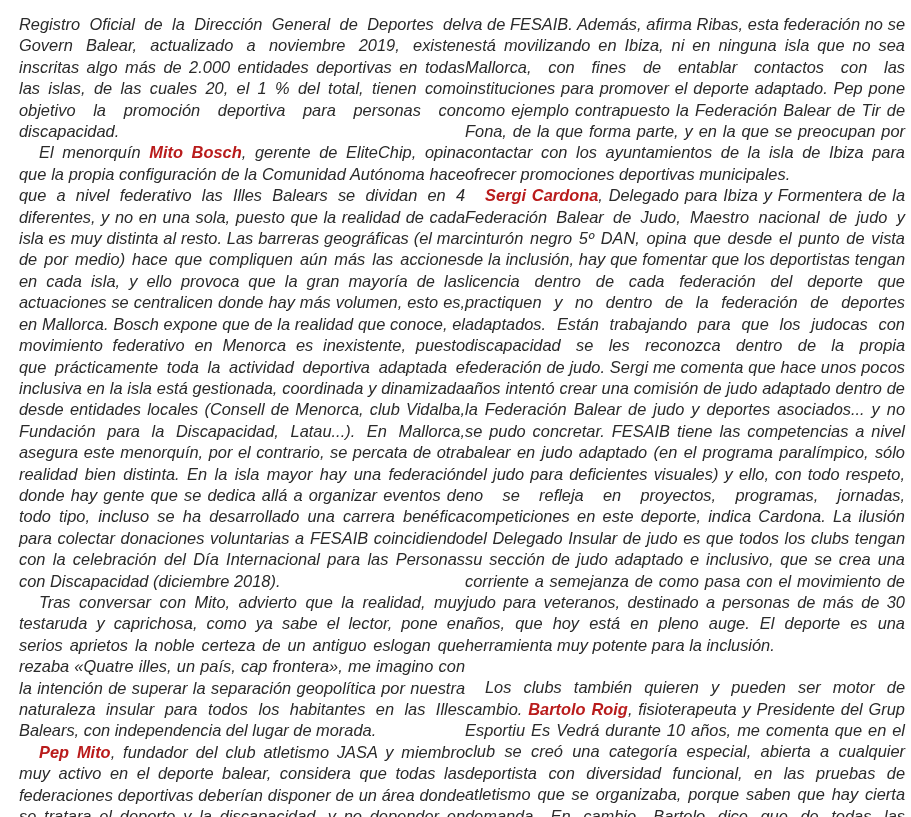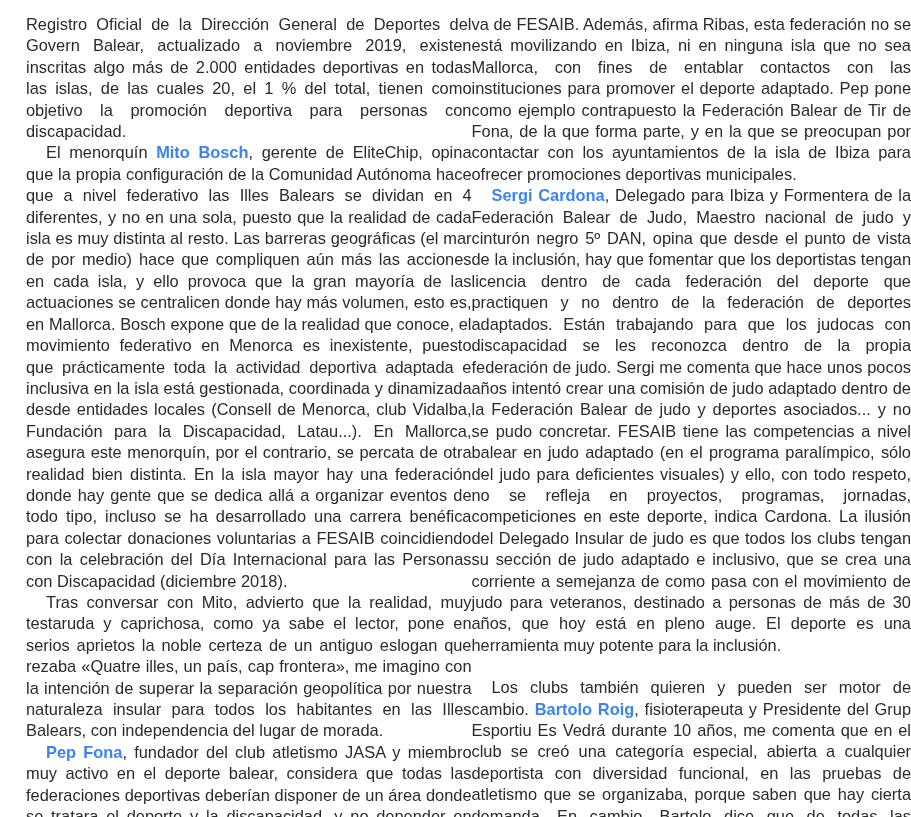--- a/index.html
+++ b/index.html
@@ -1,52 +1,52 @@
 <!DOCTYPE html>
 <html><head>
 <meta charset="utf-8">
 <style>
   html, body { margin: 0; padding: 0; background: #ffffff; }
   body { width: 911px; height: 817px; overflow: hidden; position: relative; }
   .page {
     position: absolute; left: 0; top: 0; width: 911px; height: 817px;
-    display: flex; box-sizing: border-box; padding: 14px 0 0 12px;
+    display: flex; box-sizing: border-box; padding: 14px 0 0 5px; font-style: italic;
   }
   .col {
     box-sizing: border-box;
     font-family: "Liberation Sans", sans-serif;
     font-size: 16.4px;
     line-height: 21.4px;
     color: #2a2a2a;
     text-align: justify;
     hyphens: manual;
   }
   .col-left { width: 446px; margin-left: 14px; }
   .col-right { width: 440px; margin-left: 0; }
   .col p { margin: 0; }
   .col p.indent { text-indent: 20px; }
   .col p.gap { margin-top: 21px; }
-  .col strong { font-weight: bold; color: #3b82f6; }
+  .col strong { font-weight: bold; color: #b91c1c; }
 </style>
 </head>
 <body>
 
 <div class="page">
   <div class="col col-left">
     <p>
       <span>Registro Oficial de la Dirección General de Deportes del Govern Balear, actualizado a noviembre 2019, existen inscritas algo más de 2.000 entidades deportivas en todas las islas, de las cuales 20, el 1 % del total, tienen como objetivo la promoción deportiva para personas con discapacidad.</span>
     </p>
     <p class="indent">
       <span>El menorquín </span><strong>Mito Bosch</strong><span>, gerente de EliteChip, opina que la propia configuración de la Comunidad Autónoma hace que a nivel federativo las Illes Balears se dividan en 4 diferentes, y no en una sola, puesto que la realidad de cada isla es muy distinta al resto. Las barreras geográficas (el mar de por medio) hace que compliquen aún más las acciones en cada isla, y ello provoca que la gran mayoría de las actuaciones se centralicen donde hay más volumen, esto es, en Mallorca. Bosch expone que de la realidad que conoce, el movimiento federativo en Menorca es inexistente, puesto que prácticamente toda la actividad deportiva adaptada e inclusiva en la isla está gestionada, coordinada y dinamizada desde entidades locales (Consell de Menorca, club Vidalba, Fundación para la Discapacidad, Latau...). En Mallorca, asegura este menorquín, por el contrario, se percata de otra realidad bien distinta. En la isla mayor hay una federación donde hay gente que se dedica allá a organizar eventos de todo tipo, incluso se ha desarrollado una carrera benéfica para colectar donaciones voluntarias a FESAIB coincidiendo con la celebración del Día Internacional para las Personas con Discapacidad (diciembre 2018).</span>
     </p>
     <p class="indent">
       <span>Tras conversar con Mito, advierto que la realidad, muy testaruda y caprichosa, como ya sabe el lector, pone en serios aprietos la noble certeza de un antiguo eslogan que rezaba «Quatre illes, un país, cap frontera», me imagino con la intención de superar la separación geopolítica por nuestra naturaleza insular para todos los habitantes en las Illes Balears, con independencia del lugar de morada.</span>
     </p>
     <p class="indent">
-      <strong>Pep Fona</strong><span>, fundador del club atletismo JASA y miembro muy activo en el deporte balear, considera que todas las federaciones deportivas deberían disponer de un área donde se tratara el deporte y la discapacidad, y no depender en exclusi-</span>
+      <strong>Pep Mito</strong><span>, fundador del club atletismo JASA y miembro muy activo en el deporte balear, considera que todas las federaciones deportivas deberían disponer de un área donde se tratara el deporte y la discapacidad, y no depender en exclusi-</span>
     </p>
   </div>
 
   <div class="col col-right">
     <p>
       <span>va de FESAIB. Además, afirma Ribas, esta federación no se está movilizando en Ibiza, ni en ninguna isla que no sea Mallorca, con fines de entablar contactos con las instituciones para promover el deporte adaptado. Pep pone como ejemplo contrapuesto la Federación Balear de Tir de Fona, de la que forma parte, y en la que se preocupan por contactar con los ayuntamientos de la isla de Ibiza para ofrecer promociones deportivas municipales.</span>
     </p>
     <p class="indent">
       <strong>Sergi Cardona</strong><span>, Delegado para Ibiza y Formentera de la Federación Balear de Judo, Maestro nacional de judo y cinturón negro 5º DAN, opina que desde el punto de vista de la inclusión, hay que fomentar que los deportistas tengan licencia dentro de cada federación del deporte que practiquen y no dentro de la federación de deportes adaptados. Están trabajando para que los judocas con discapacidad se les reconozca dentro de la propia federación de judo. Sergi me comenta que hace unos pocos años intentó crear una comisión de judo adaptado dentro de la Federación Balear de judo y deportes asociados... y no se pudo concretar. FESAIB tiene las competencias a nivel balear en judo adaptado (en el programa paralímpico, sólo del judo para deficientes visuales) y ello, con todo respeto, no se refleja en proyectos, programas, jornadas, competiciones en este deporte, indica Cardona. La ilusión del Delegado Insular de judo es que todos los clubs tengan su sección de judo adaptado e inclusivo, que se crea una corriente a semejanza de como pasa con el movimiento de judo para veteranos, destinado a personas de más de 30 años, que hoy está en pleno auge. El deporte es una herramienta muy potente para la inclusión.</span>
     </p>

